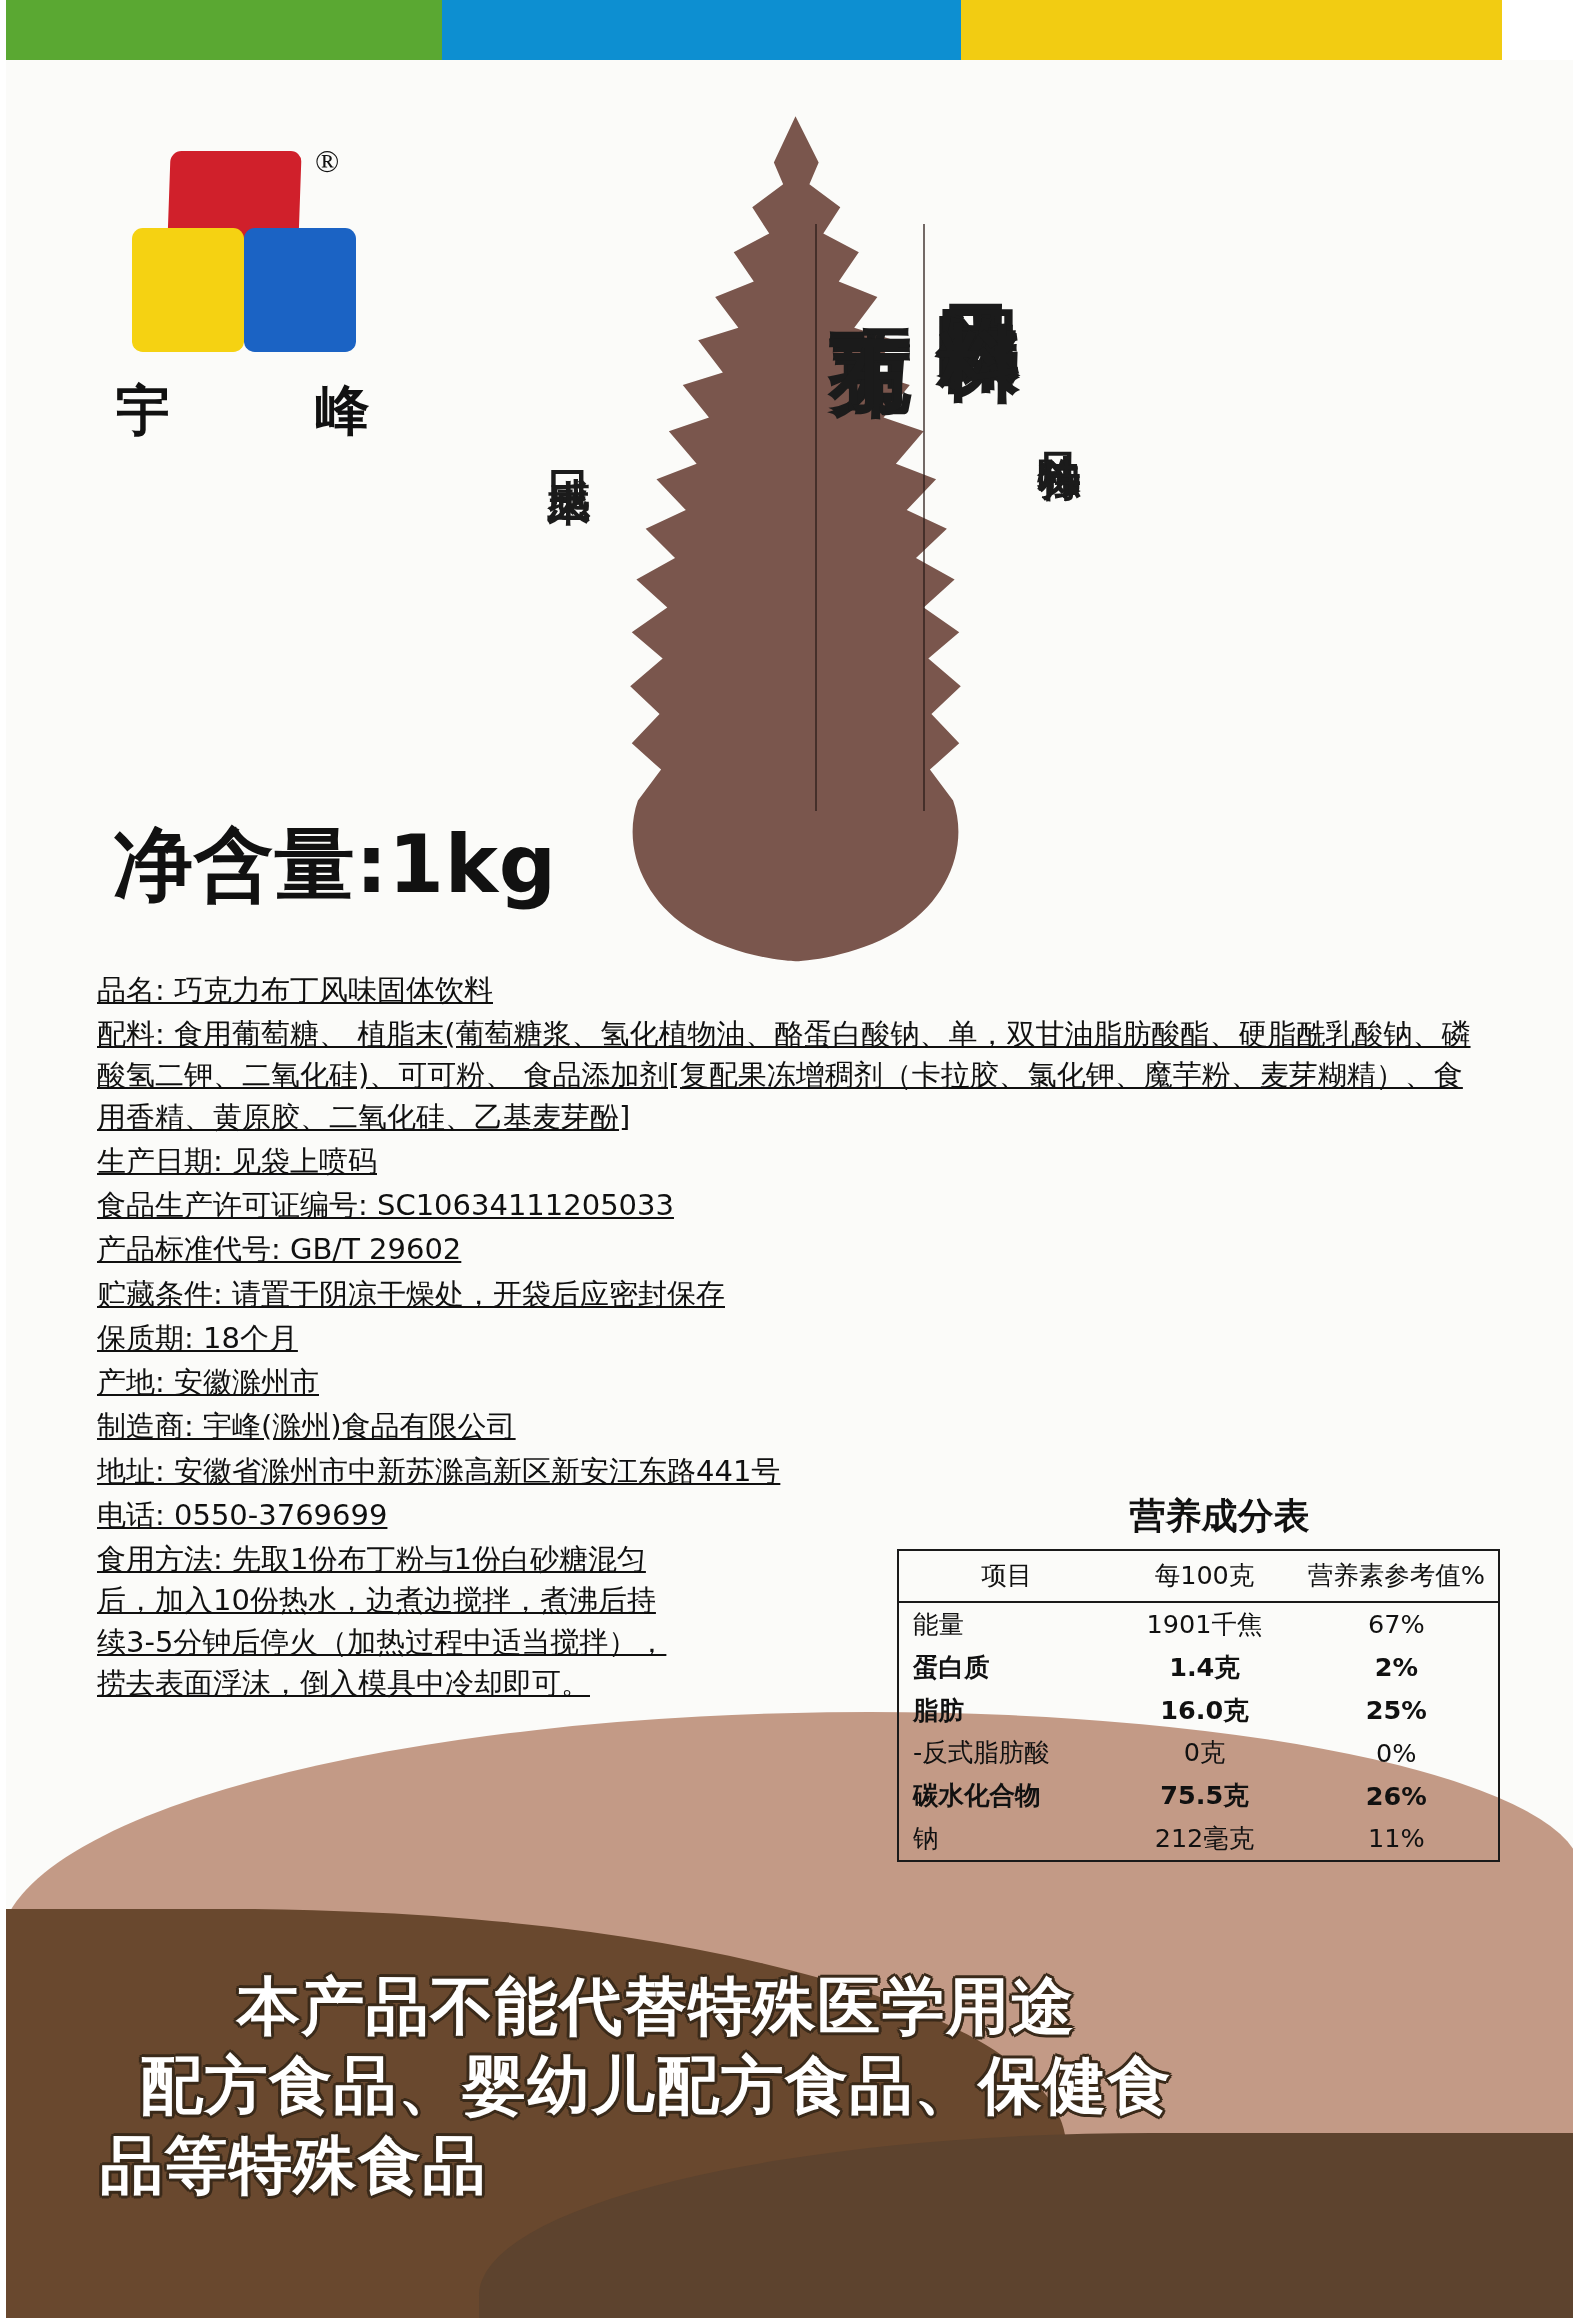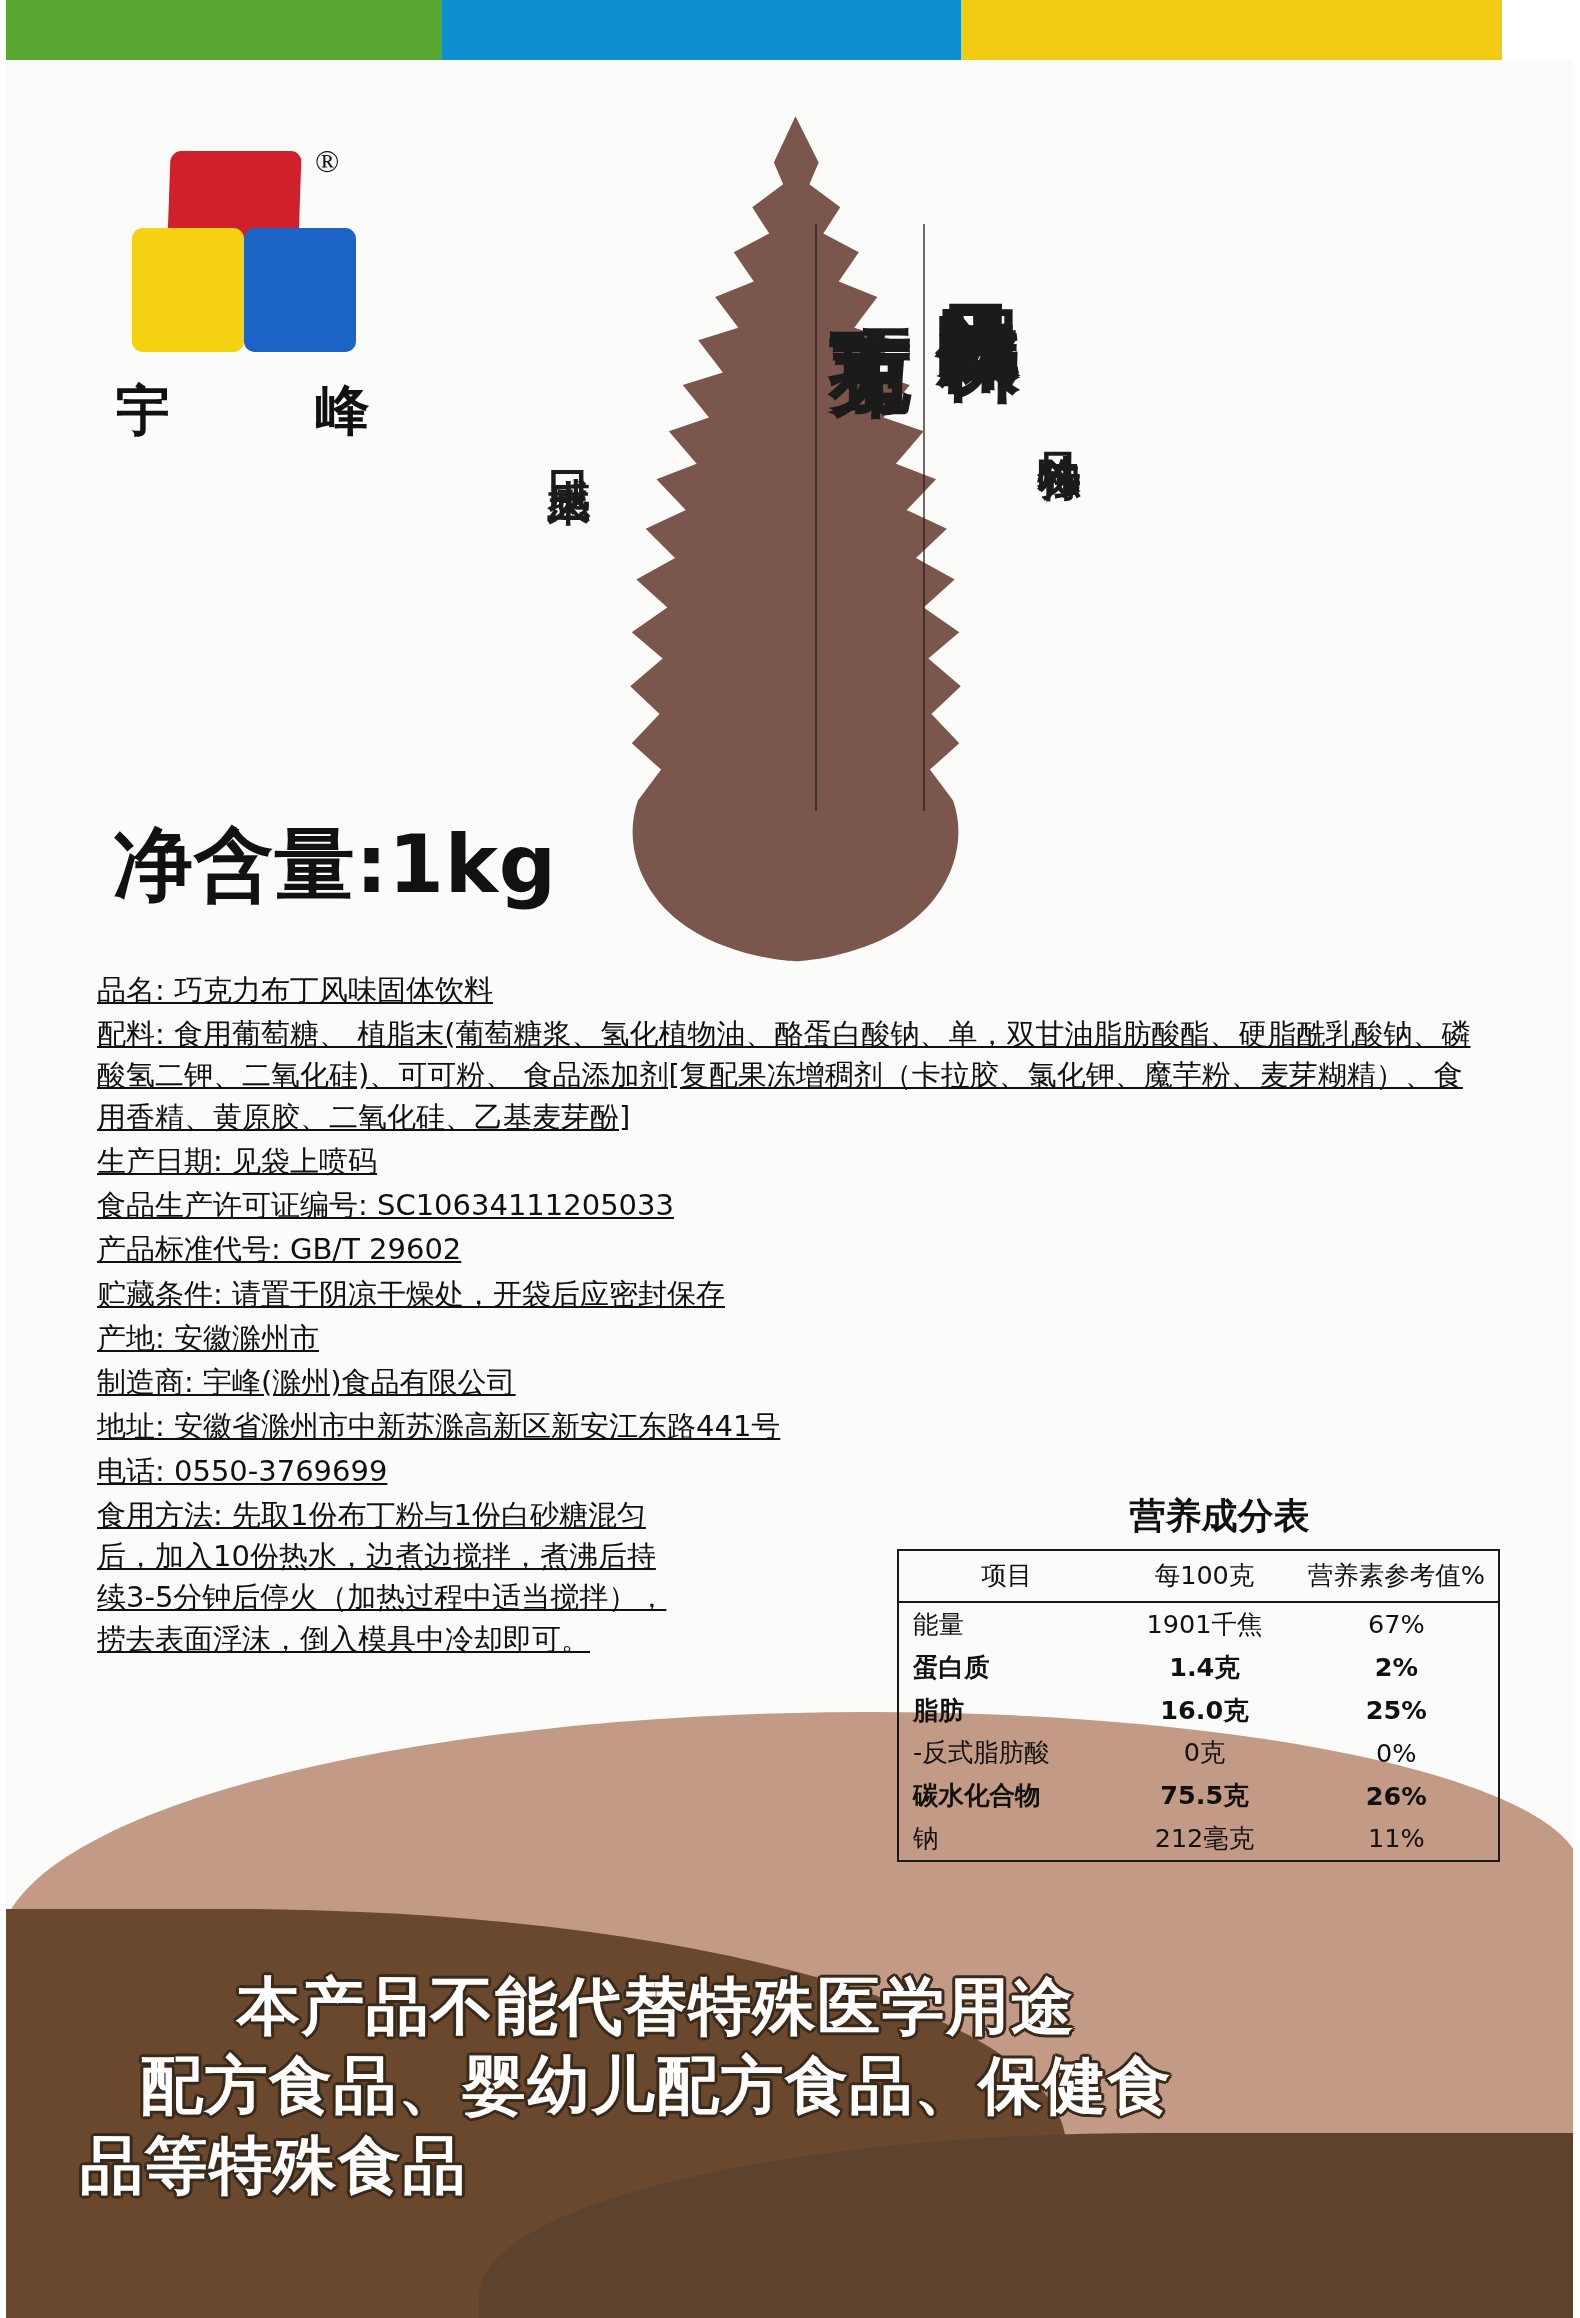--- a/index.html
+++ b/index.html
@@ -286,21 +286,21 @@
     line-height: 1.26;
     text-align: center;
     text-shadow:
       -2.3px -2.3px 0 #3a2a1a, 2.3px -2.3px 0 #3a2a1a,
       -2.3px  2.3px 0 #3a2a1a, 2.3px  2.3px 0 #3a2a1a,
        0   -3.1px 0 #3a2a1a, 0    3.1px 0 #3a2a1a,
       -3.1px  0   0 #3a2a1a, 3.1px  0   0 #3a2a1a;
   }
   .warn .l1 { letter-spacing: 1.5px; }
   .warn .l2 { letter-spacing: 1.5px; }
-  .warn .l3 { text-align: left; padding-left: 80px; letter-spacing: 1.5px; }
+  .warn .l3 { text-align: left; padding-left: 100px; letter-spacing: 1.5px; }
 </style>
 </head>
 <body>
 
 <div id="page">
 
   <div class="top-band">
     <div class="band-seg band-green"></div>
     <div class="band-seg band-blue"></div>
     <div class="band-seg band-yellow"></div>
@@ -353,20 +353,21 @@
 
   <div class="netwt">净含量:1kg</div>
 
   <div class="info">
     <p>品名: 巧克力布丁风味固体饮料</p>
     <p class="wide">配料: 食用葡萄糖、 植脂末(葡萄糖浆、氢化植物油、酪蛋白酸钠、单，双甘油脂肪酸酯、硬脂酰乳酸钠、磷酸氢二钾、二氧化硅)、可可粉、 食品添加剂[复配果冻增稠剂（卡拉胶、氯化钾、魔芋粉、麦芽糊精）、食用香精、黄原胶、二氧化硅、乙基麦芽酚]</p>
     <p>生产日期: 见袋上喷码</p>
     <p>食品生产许可证编号: SC10634111205033</p>
     <p>产品标准代号: GB/T 29602</p>
     <p>贮藏条件: 请置于阴凉干燥处，开袋后应密封保存</p>
+    <p>保质期: 18个月</p>
     <p>产地: 安徽滁州市</p>
     <p>制造商: 宇峰(滁州)食品有限公司</p>
     <p style="width:773px;">地址: 安徽省滁州市中新苏滁高新区新安江东路441号</p>
     <p>电话: 0550-3769699</p>
     <p class="usage">食用方法: 先取1份布丁粉与1份白砂糖混匀后，加入10份热水，边煮边搅拌，煮沸后持续3-5分钟后停火（加热过程中适当搅拌），捞去表面浮沫，倒入模具中冷却即可。</p>
   </div>
 
   <div class="nutri">
     <div class="nutri-title">营养成分表</div>
     <table class="nutri-table">

